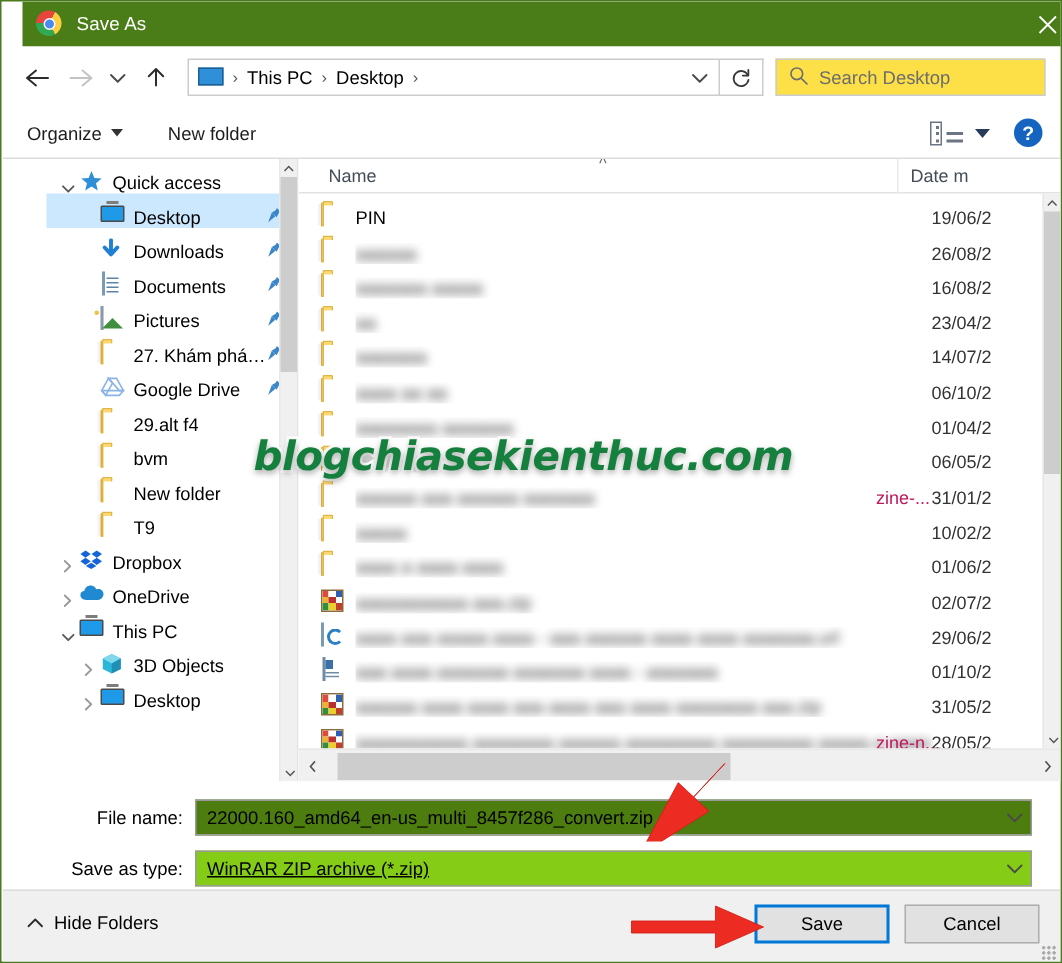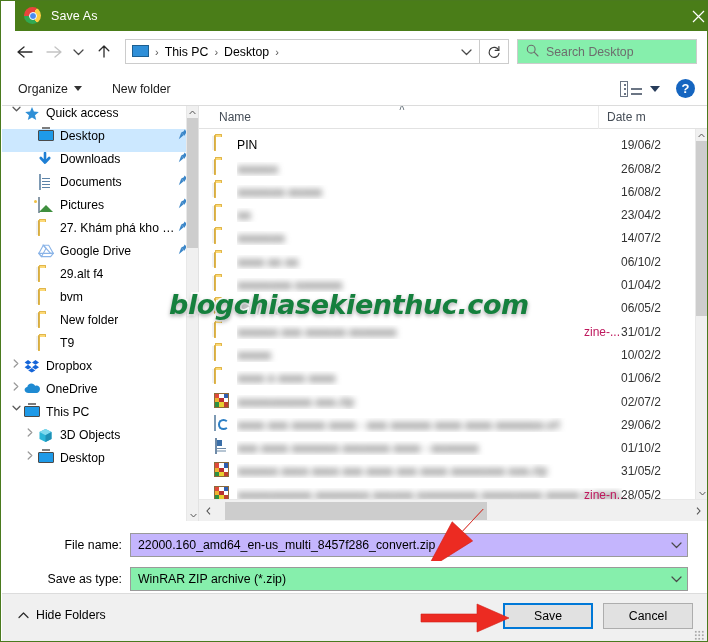--- a/index.html
+++ b/index.html
@@ -111,21 +111,21 @@
   .refresh {
     width: 29px; height: 25px; flex: none;
     border: 1px solid #cccccc; border-left: none;
     background: #ffffff;
     display: flex; align-items: center; justify-content: center;
   }
   .searchbox {
     width: 180px; height: 25px; flex: none;
     margin-left: 8px; margin-right: 10px;
     border: 1px solid #cccccc;
-    background: #86efac;
+    background: #fde047;
     display: flex; align-items: center;
     font-size: 12.3px;
   }
   .searchbox .mag { margin: 0 7px 0 8px; flex: none; }
   .searchbox .ph { color: #6d6d6d; }
 
   
   .toolbar {
     position: absolute; left: 1px; top: 71px;
     width: 705px; height: 34px;
@@ -188,22 +188,22 @@
 
   
   .navpane {
     width: 196px; flex: none;
     background: #ffffff;
     position: relative;
     overflow: hidden;
     font-size: 12.2px; color: #000;
   }
   .np-row {
-    height: 23px; display: flex; align-items: flex-start;
-    white-space: nowrap; position: relative;
+    height: 23px; display: flex; align-items: flex-end;
+    white-space: nowrap; position: relative; margin-left: 29px;
   }
   .np-row.selected { background: #cce8ff; }
   .np-chev {
     width: 16px; flex: none; display: flex;
     align-items: center; justify-content: center;
   }
   .np-chev.l1 { margin-left: 6px; }
   .np-chev.l2 { margin-left: 20px; }
   .np-icon { width: 16px; height: 16px; flex: none; margin-right: 6px; position: relative; }
   .np-label { flex: 0 1 auto; overflow: hidden; text-overflow: ellipsis; }
@@ -425,25 +425,25 @@
   }
   .form-row.r1 { top: 12px; }
   .form-row.r2 { top: 46px; }
   .form-label {
     width: 128px; text-align: right; padding-right: 8px;
     font-size: 12.3px; color: #000;
   }
   .combo {
     width: 558px; height: 24px;
     border: 1px solid #9a9a9a;
-    background: #c4b5fd;
+    background: #4d7c0f;
     display: flex; align-items: center;
     font-size: 12.3px; color: #000;
   }
-  .combo.readonlyish { background: #86efac; }
+  .combo.readonlyish { background: #84cc16; text-decoration: underline; }
   .combo .val { padding-left: 7px; flex: 1 1 auto; white-space: nowrap; overflow: hidden; }
   .combo .cbtn {
     width: 22px; height: 22px; flex: none;
     display: flex; align-items: center; justify-content: center;
   }
 
   
   .bottombar {
     position: absolute; left: 1px; top: 592px;
     width: 705px; height: 49px;

